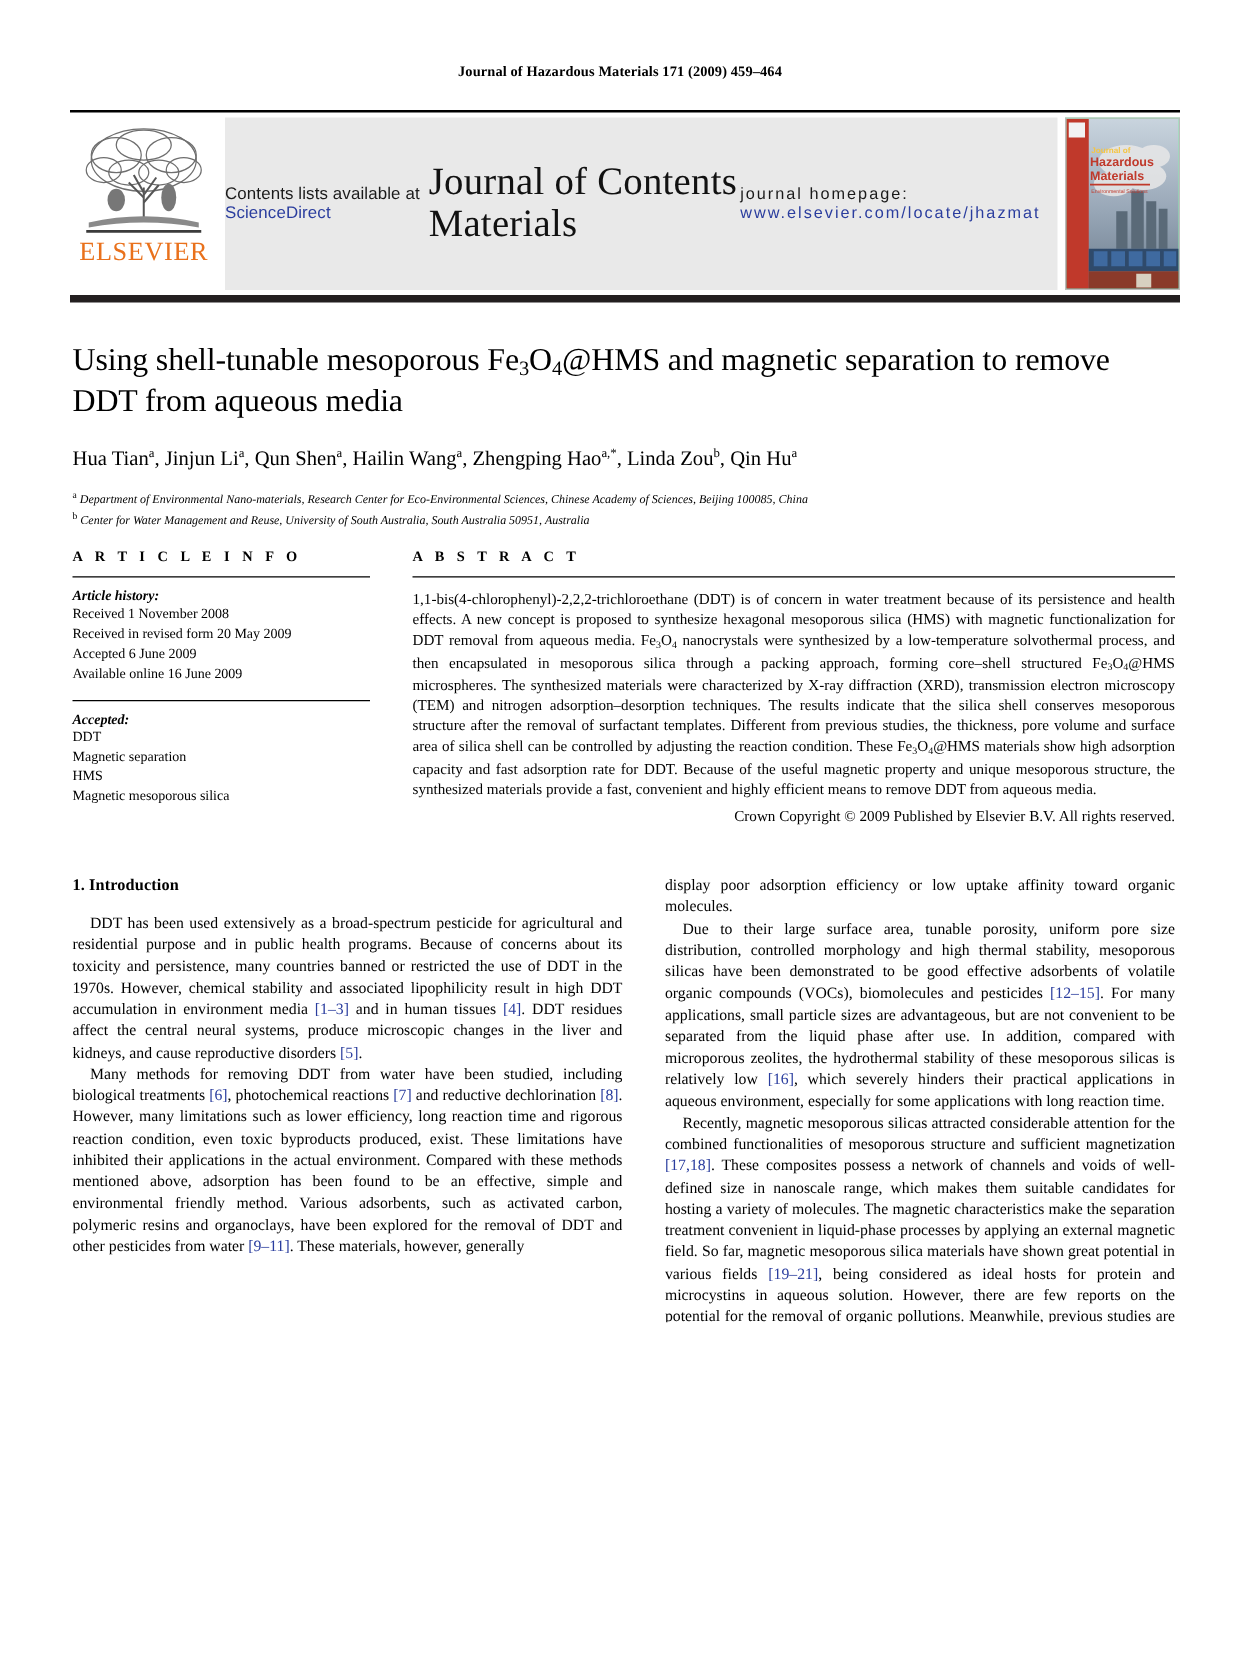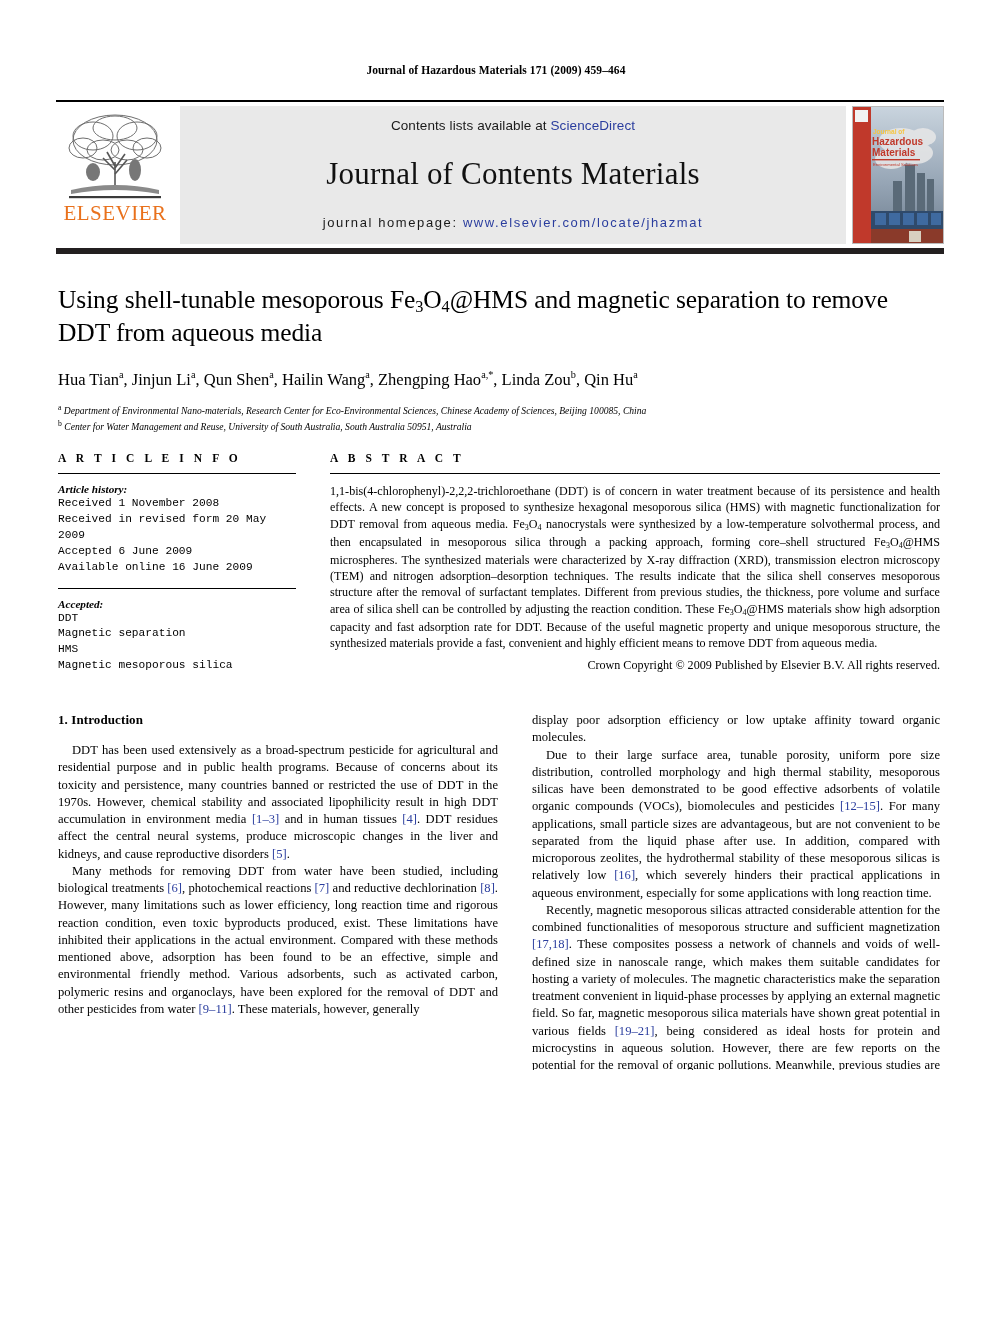--- a/index.html
+++ b/index.html
@@ -8,21 +8,21 @@
     background: #ffffff;
   }
   body {
     font-family: "Liberation Serif", "DejaVu Serif", serif;
     color: #000000;
   }
   .page {
     position: relative;
     width: 992px;
     height: 1058px;
-    margin: 12px auto;
+    margin: 0 auto;
     background: #fff;
     overflow: hidden;
   }
 
   
   .running-head {
     position: absolute;
     top: 52px; left: 0; right: 0;
     text-align: center;
     font-size: 11.5px;
@@ -63,21 +63,21 @@
     letter-spacing: .5px;
     color: #E9711C;
     font-weight: 400;
     line-height: 1;
     margin-top: 1px;
   }
   .masthead-center {
     flex: 1 1 auto;
     background: #e9e9e9;
     display: flex;
-    flex-direction: column;
+    flex-direction: row;
     align-items: center;
     justify-content: space-between;
     padding: 12px 0 14px 0;
     margin-left: 6px;
     margin-right: 6px;
   }
   .contents-line {
     font-family: "Liberation Sans", sans-serif;
     font-size: 13.5px;
     color: #1a1a1a;
@@ -160,21 +160,20 @@
 
   .info-sub {
     font-size: 11.2px;
     font-style: italic;
     font-weight: 700;
     margin: 0 0 1px 0;
   }
   .info-line {
     font-size: 11.2px;
     line-height: 1.42;
-    font-family: Liberation Mono, monospace;
   }
   .info-gap { height: 12px; }
 
   .abstract-text {
     font-size: 12.1px;
     line-height: 1.345;
     text-align: justify;
     margin: 0;
   }
   .abstract-text sub { font-size: 66%; vertical-align: -22%; }

